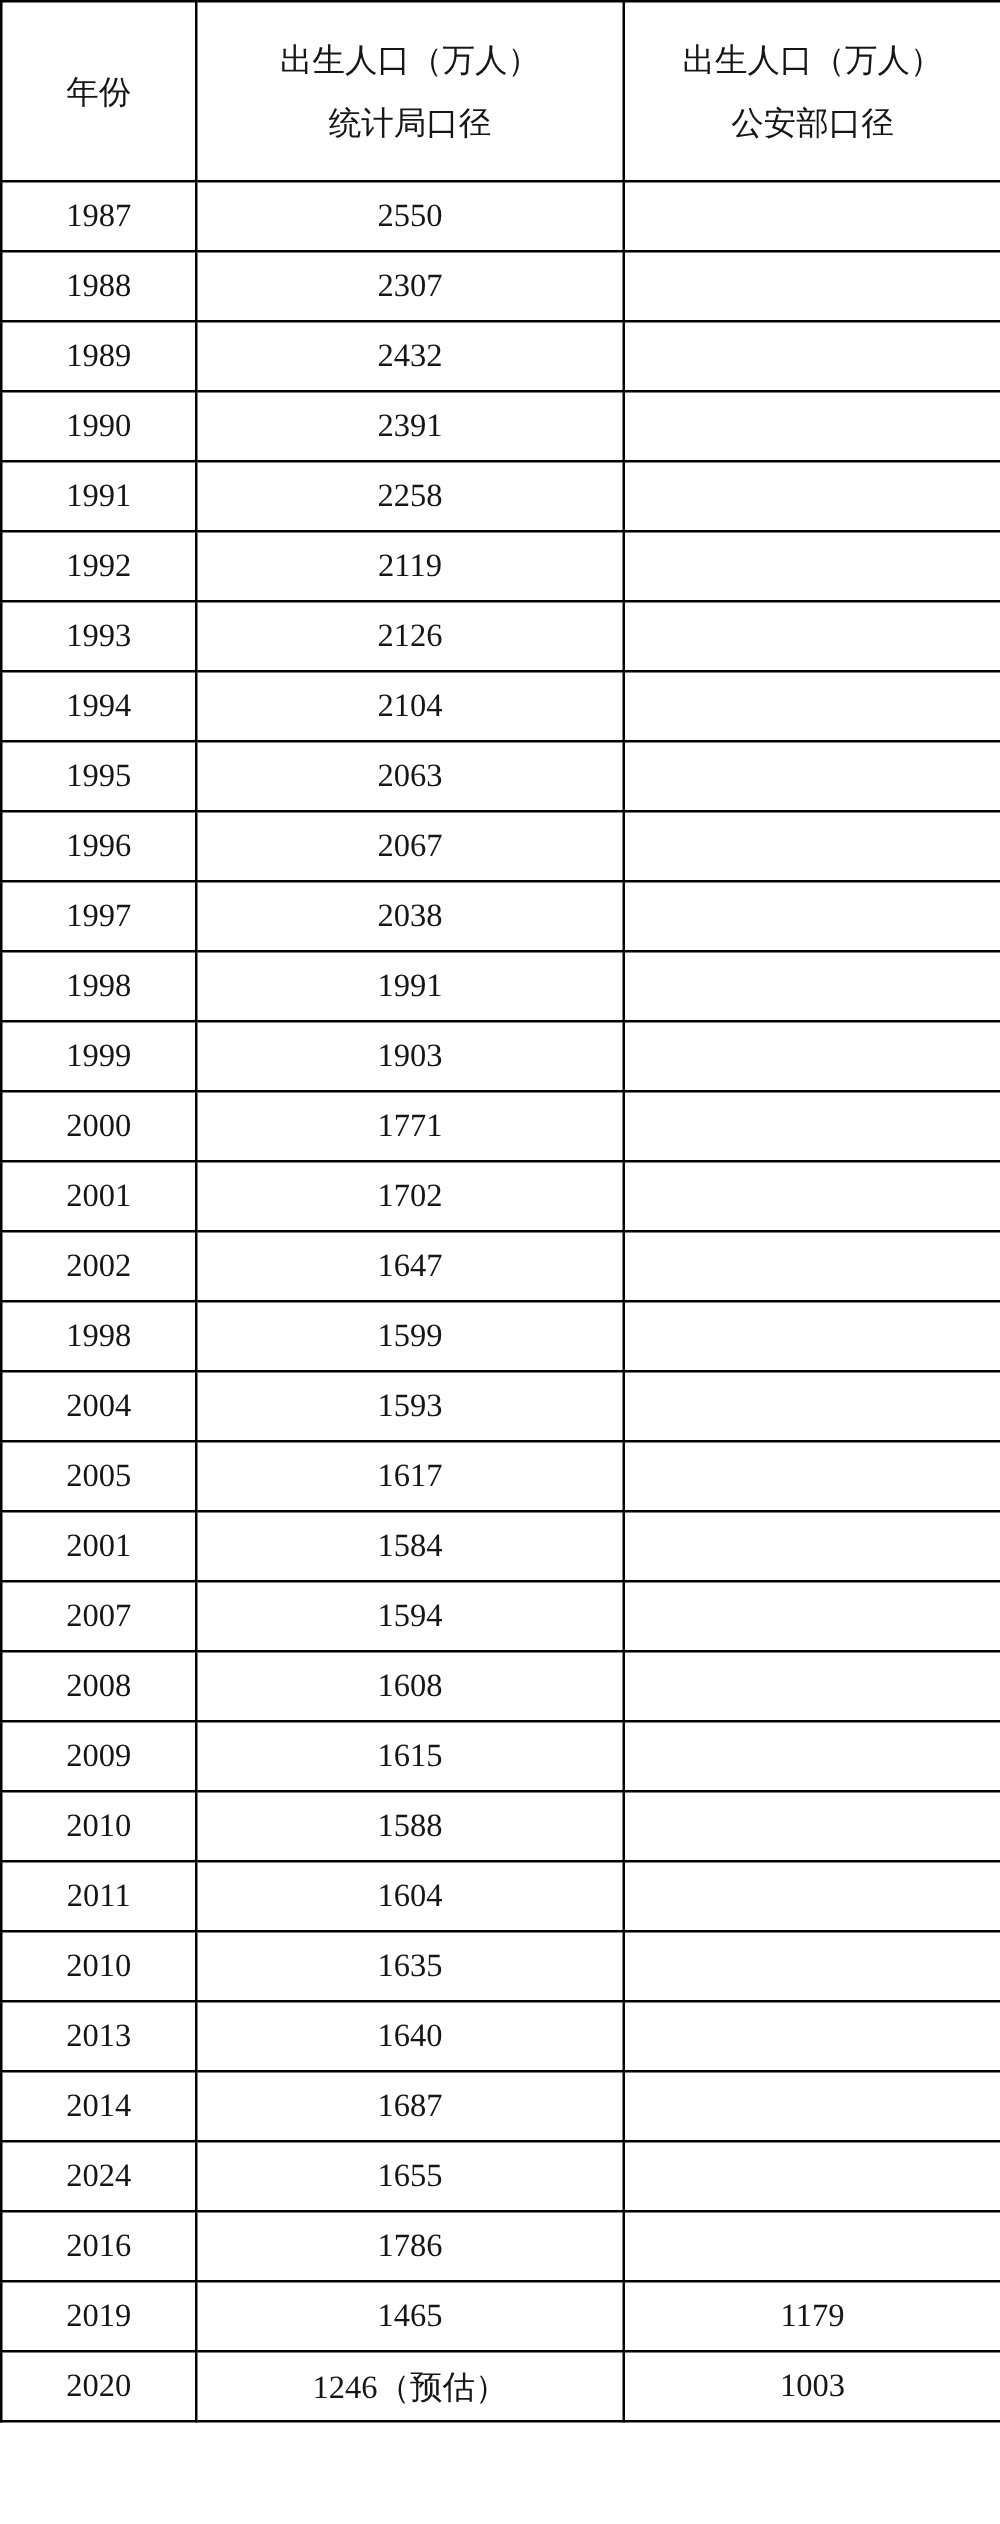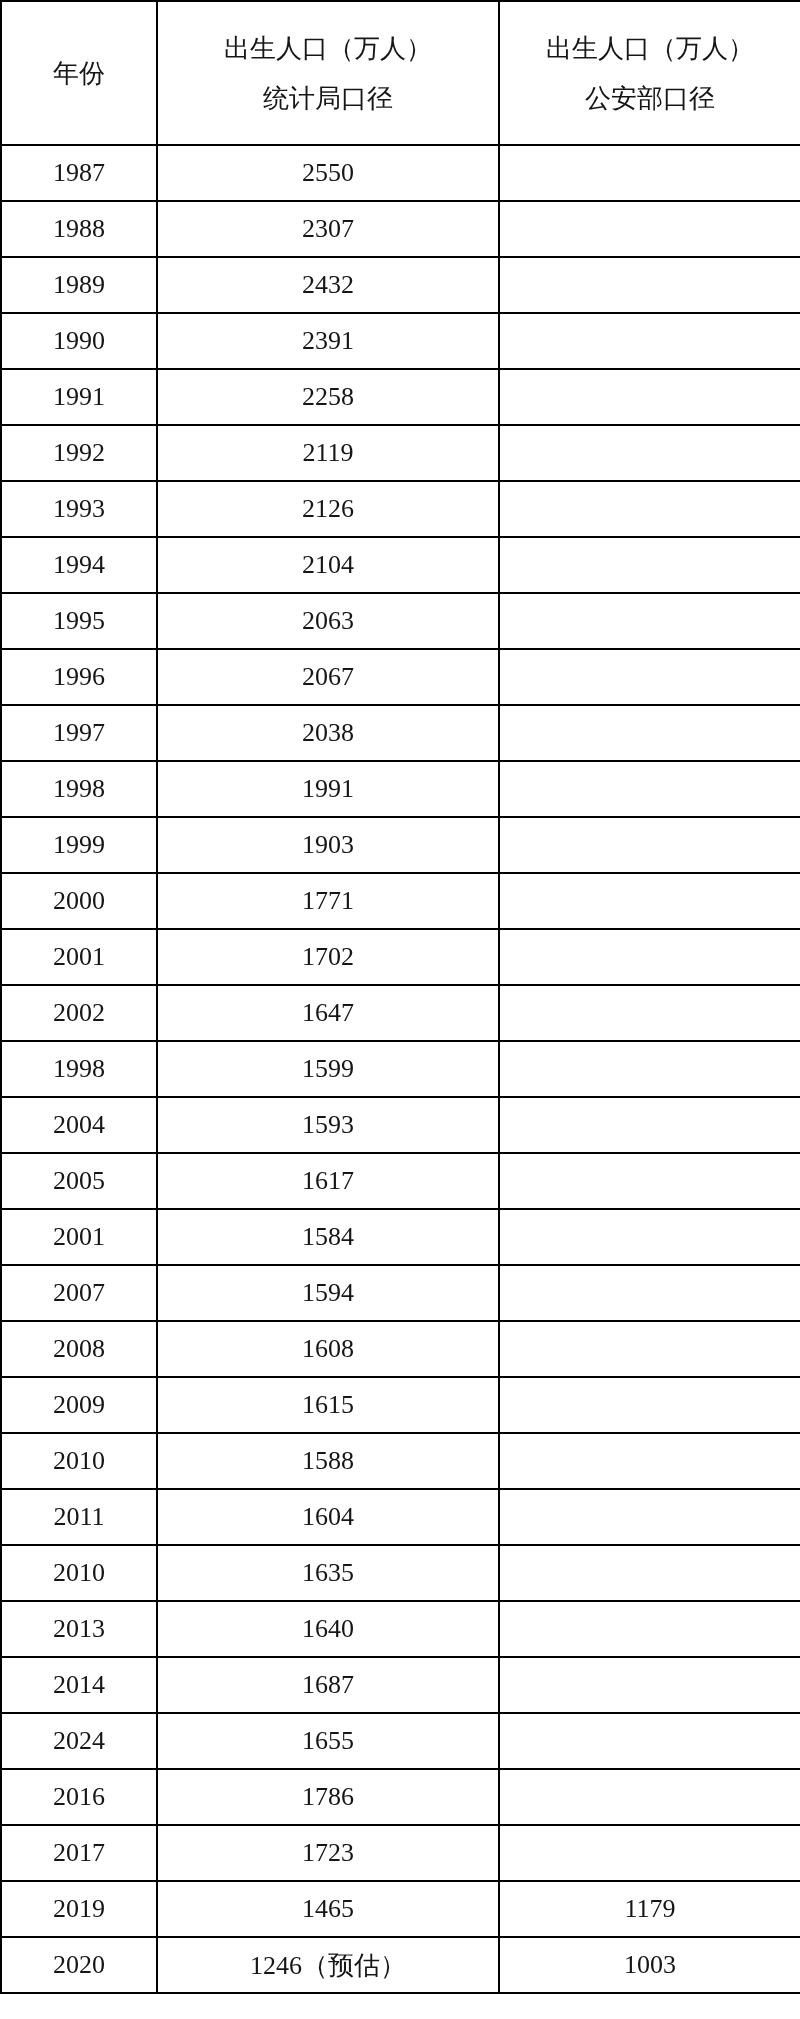--- a/index.html
+++ b/index.html
@@ -200,25 +200,20 @@
         <td>2024</td>
         <td>1655</td>
         <td></td>
       </tr>
       <tr>
         <td>2016</td>
         <td>1786</td>
         <td></td>
       </tr>
       <tr>
-        <td>2017</td>
-        <td>1723</td>
-        <td></td>
-      </tr>
-      <tr>
         <td>2019</td>
         <td>1465</td>
         <td>1179</td>
       </tr>
       <tr>
         <td>2020</td>
         <td>1246（预估）</td>
         <td>1003</td>
       </tr>
     </tbody>

